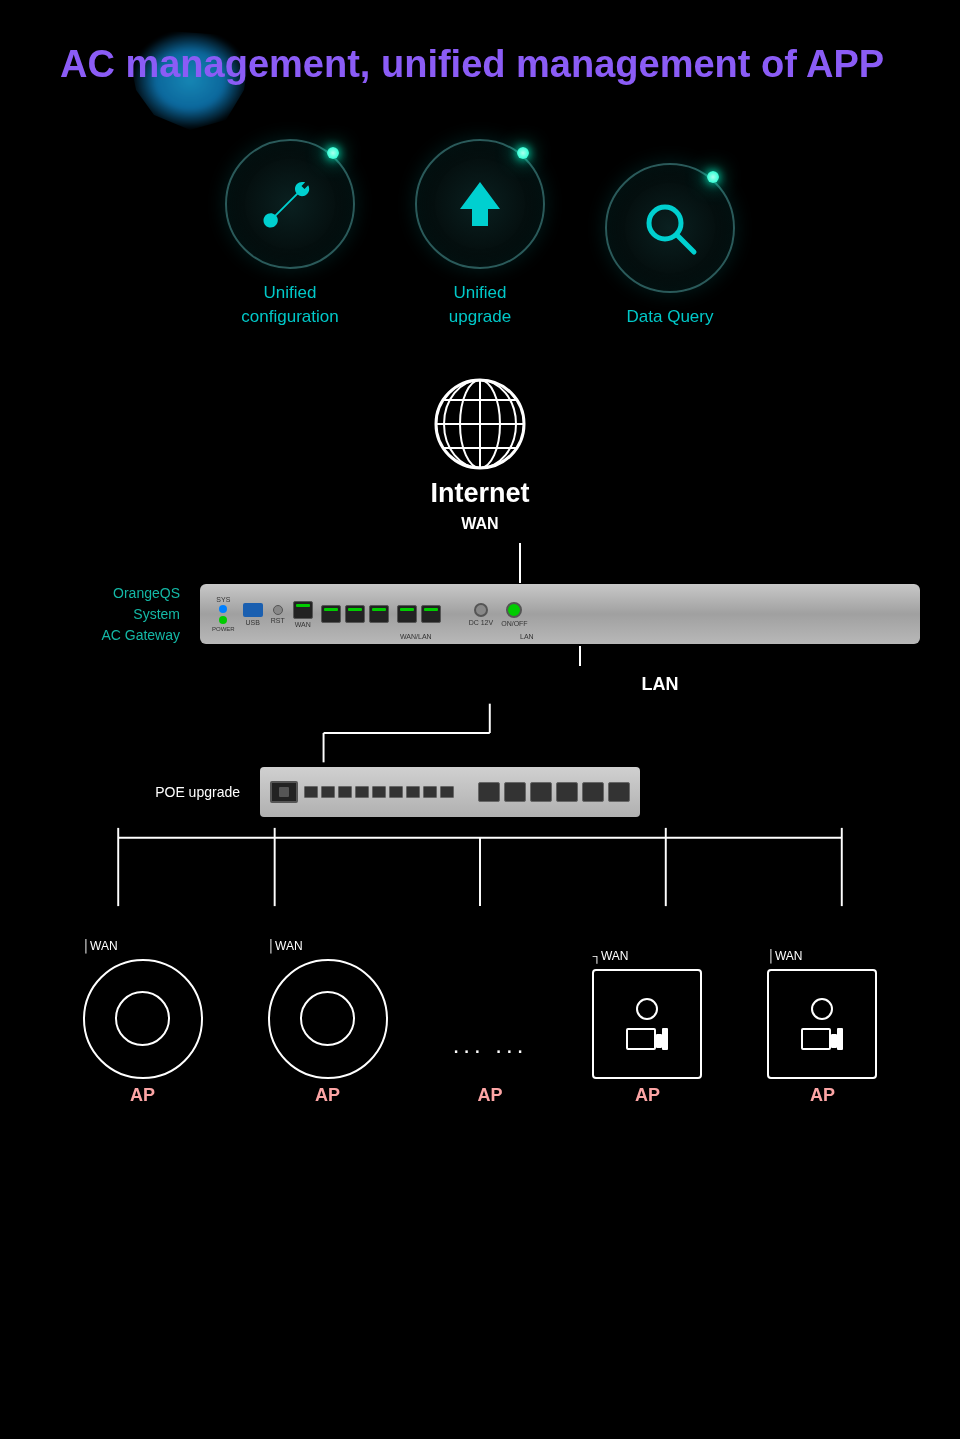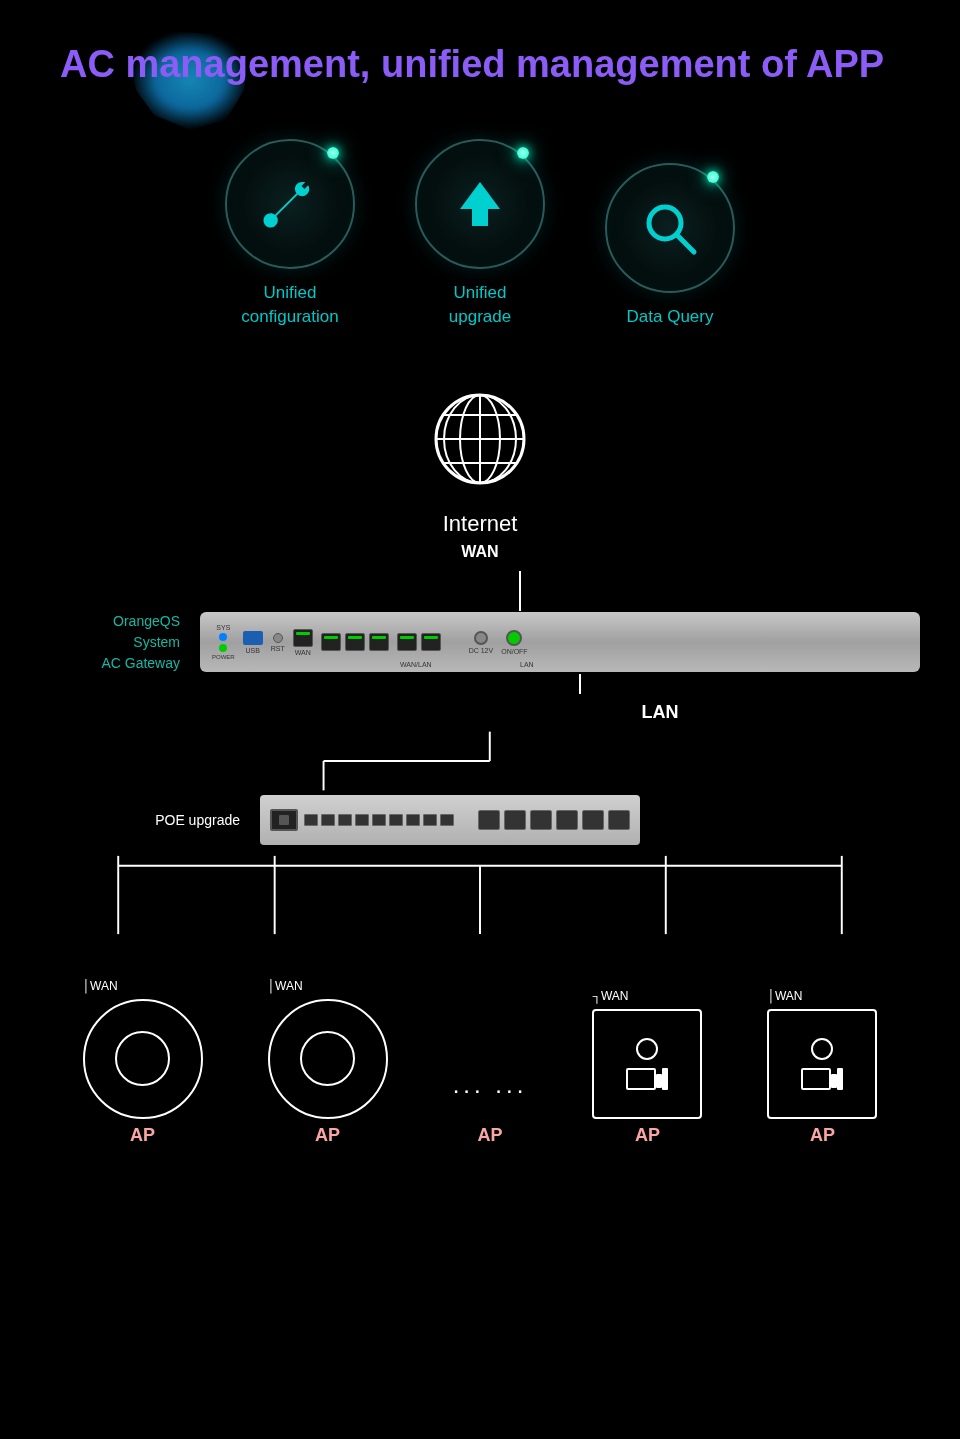--- a/index.html
+++ b/index.html
@@ -58,21 +58,21 @@
       margin-top: 20px;
       padding: 0 60px;
     }
 
     
     .icons-row {
       display: flex;
       justify-content: center;
       align-items: flex-end;
       gap: 60px;
-      margin: 50px 0 60px 0;
+      margin: 50px 0 45px 0;
     }
     .icon-item {
       display: flex;
       flex-direction: column;
       align-items: center;
       gap: 12px;
     }
     .icon-circle {
       width: 130px;
       height: 130px;
@@ -114,24 +114,24 @@
       display: flex;
       flex-direction: column;
       align-items: center;
       margin-bottom: 10px;
     }
     .globe-svg {
       width: 100px;
       height: 100px;
     }
     .internet-label {
-      font-size: 22px;
-      font-weight: normal;
-      color: #fff;
-      margin-top: 22px;
+      font-size: 27px;
+      font-weight: bold;
+      color: #fff;
+      margin-top: 4px;
     }
     .wan-label-top {
       font-size: 16px;
       color: #fff;
       margin-top: 6px;
       font-weight: bold;
     }
 
     
     .gateway-row {
@@ -256,21 +256,21 @@
       background: #333;
       border: 1px solid #666;
       border-radius: 1px;
     }
 
     
     .ap-row {
       display: flex;
       justify-content: space-around;
       align-items: flex-end;
-      margin-top: 40px;
+      margin-top: 28px;
       padding: 0 10px;
     }
     .ap-item {
       display: flex;
       flex-direction: column;
       align-items: center;
       gap: 6px;
     }
     .wan-tag {
       font-size: 12px;

